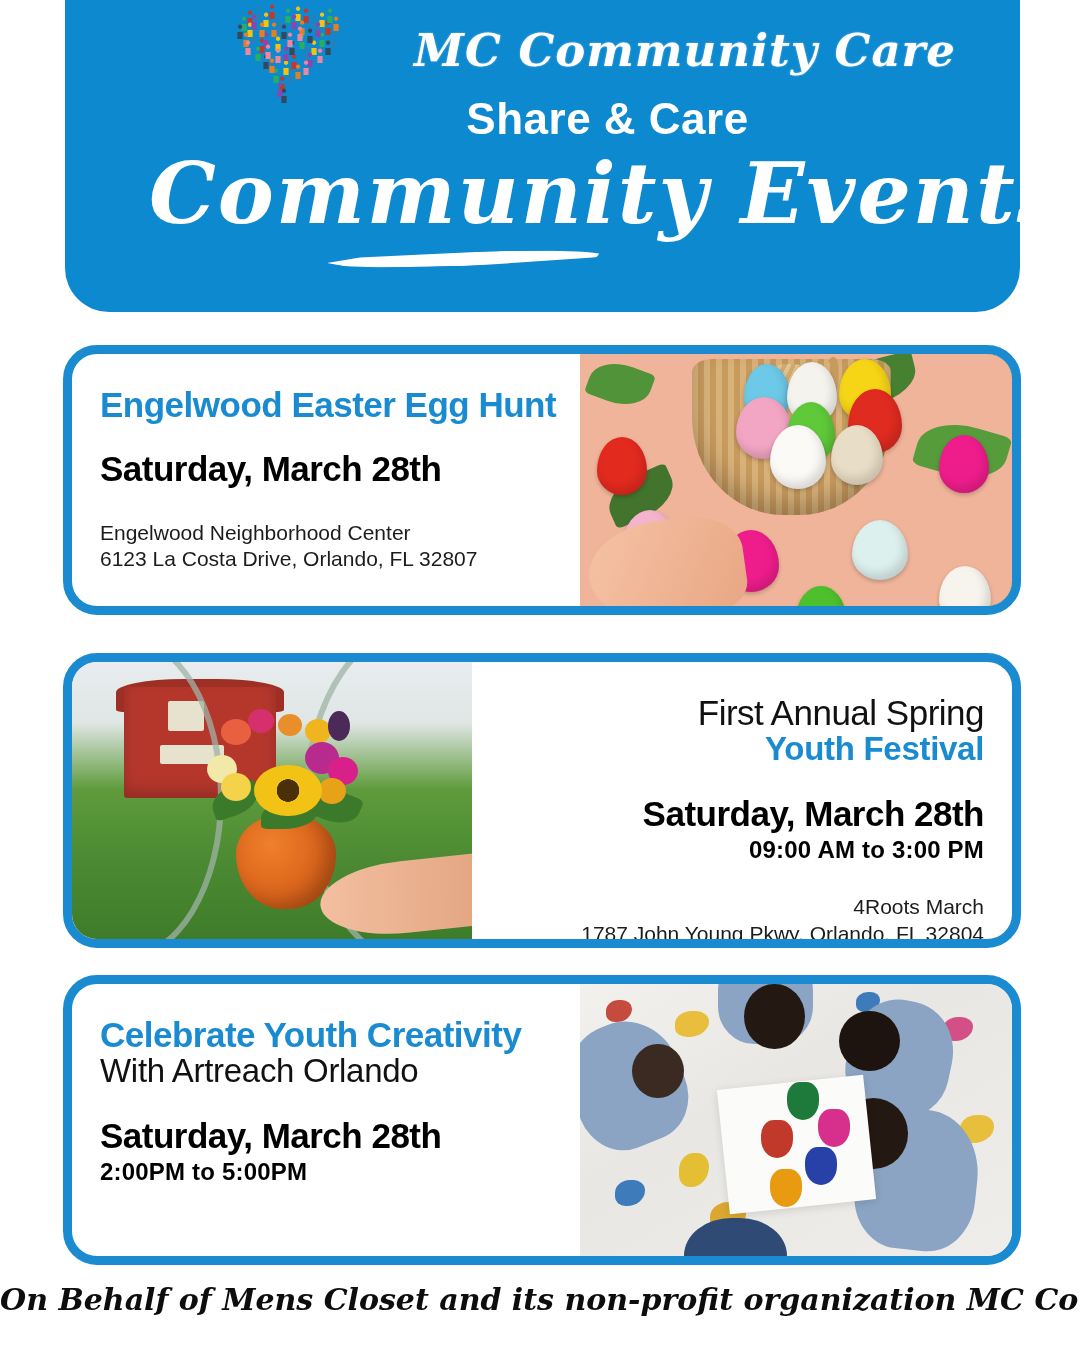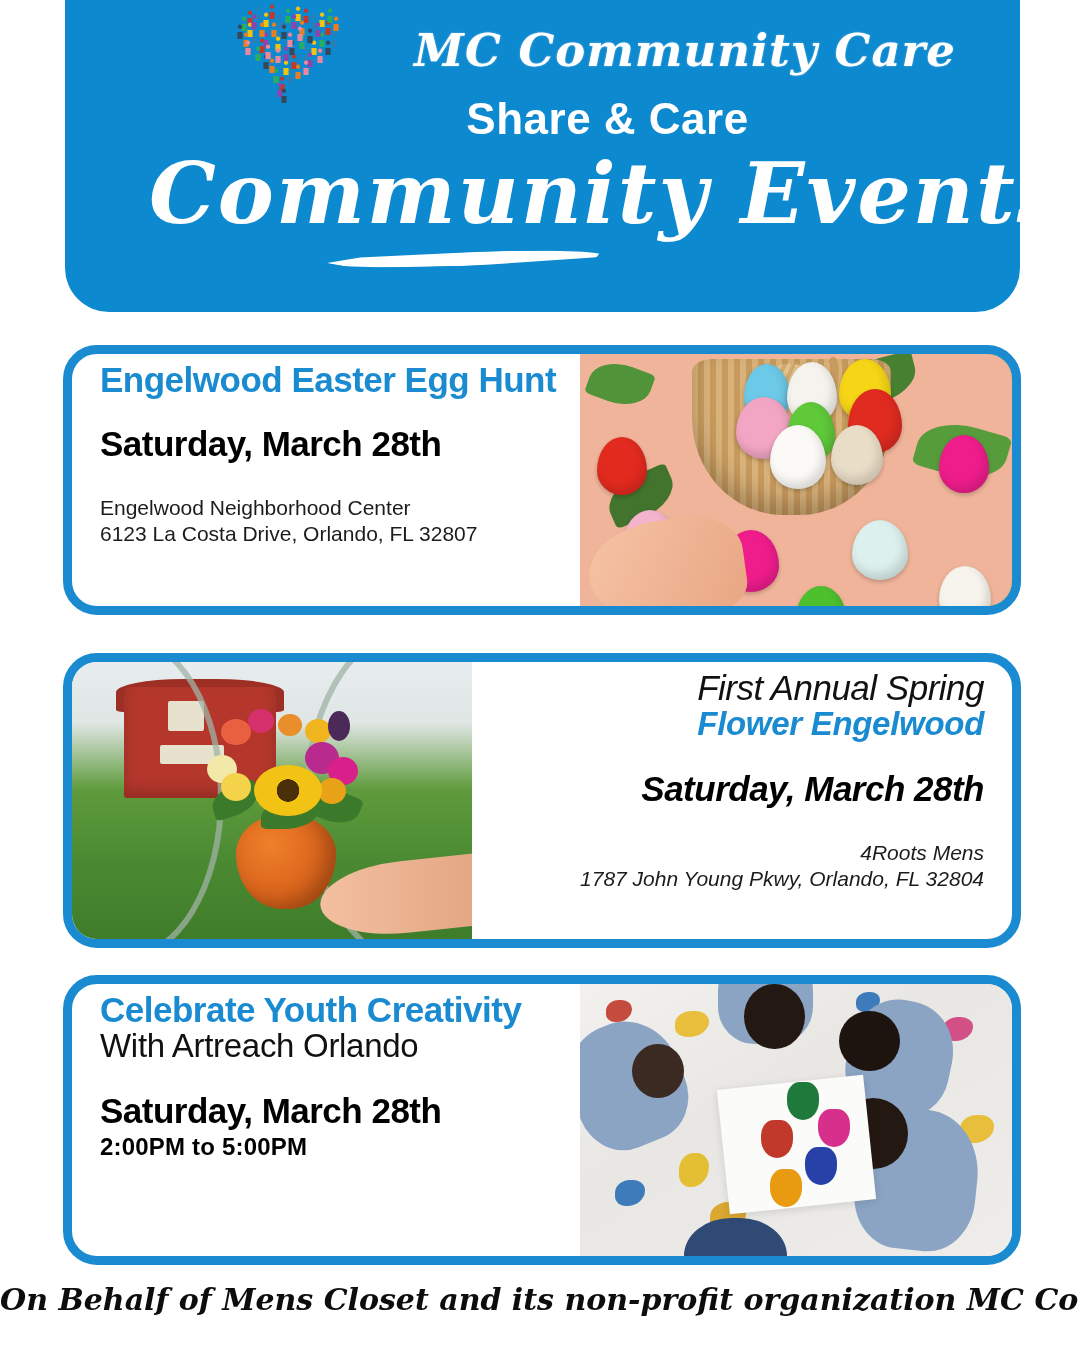--- a/index.html
+++ b/index.html
@@ -71,29 +71,29 @@
     background: #ffffff;
     overflow: hidden;
     display: flex;
   }
   #card-1 { left: 63px; top: 345px;  width: 958px; height: 270px; }
   #card-2 { left: 63px; top: 653px;  width: 958px; height: 295px; }
   #card-3 { left: 63px; top: 975px;  width: 958px; height: 290px; }
 
   .card-text {
     flex: 0 0 auto;
-    padding: 7px 28px 20px 28px;
+    padding: 32px 28px 20px 28px;
     display: flex; flex-direction: column;
     justify-content: flex-start;
   }
   .card-photo { flex: 1 1 auto; position: relative; overflow: hidden; }
 
   .layout-text-left .card-text { width: 508px; order: 1; }
   .layout-text-left .card-photo { order: 2; }
-  .layout-text-right .card-text { width: 540px; order: 2; text-align: left; align-items: flex-end; font-style: italic; }
+  .layout-text-right .card-text { width: 540px; order: 2; text-align: left; align-items: flex-end; }
   .layout-text-right .card-photo { order: 1; flex: 0 0 400px; }
 
   .ev-title {
     color: #1a8bd0;
     font-weight: bold;
     font-size: 35px;
     line-height: 1.06;
     letter-spacing: -0.5px;
     white-space: nowrap;
   }
@@ -364,23 +364,24 @@
         <div class="egg" style="left:83%;top:84%;width:52px;height:58px;background:#f6f4ec;"></div>
         <div class="egg" style="left:50%;top:92%;width:50px;height:56px;background:#4fc02d;"></div>
         <div class="hand-child"></div>
       </div>
     </div>
   </div>
 
   <div class="card layout-text-right" id="card-2">
     <div class="card-text">
       <div class="ev-title black">First Annual Spring</div>
-      <div class="ev-subtitle blue">Flower Engelwood</div>
+      <div class="ev-subtitle blue">Youth Festival</div>
       <div class="ev-date">Saturday, March 28th</div>
-      <div class="ev-venue">4Roots Mens</div>
+      <div class="ev-time">09:00 AM to 3:00 PM</div>
+      <div class="ev-venue">4Roots March</div>
       <div class="ev-address">1787 John Young Pkwy, Orlando, FL 32804</div>
     </div>
     <div class="card-photo">
       <div class="photo ph-flowers">
         <div class="barn-roof"></div>
         <div class="barn"></div>
         <div class="barn-win" style="left:24%;top:14%;width:9%;height:11%;"></div>
         <div class="barn-win" style="left:22%;top:30%;width:16%;height:7%;"></div>
         <div class="hoop" style="left:-12%;top:-10%;width:50%;height:118%;"></div>
         <div class="hoop" style="left:58%;top:-16%;width:62%;height:128%;"></div>

